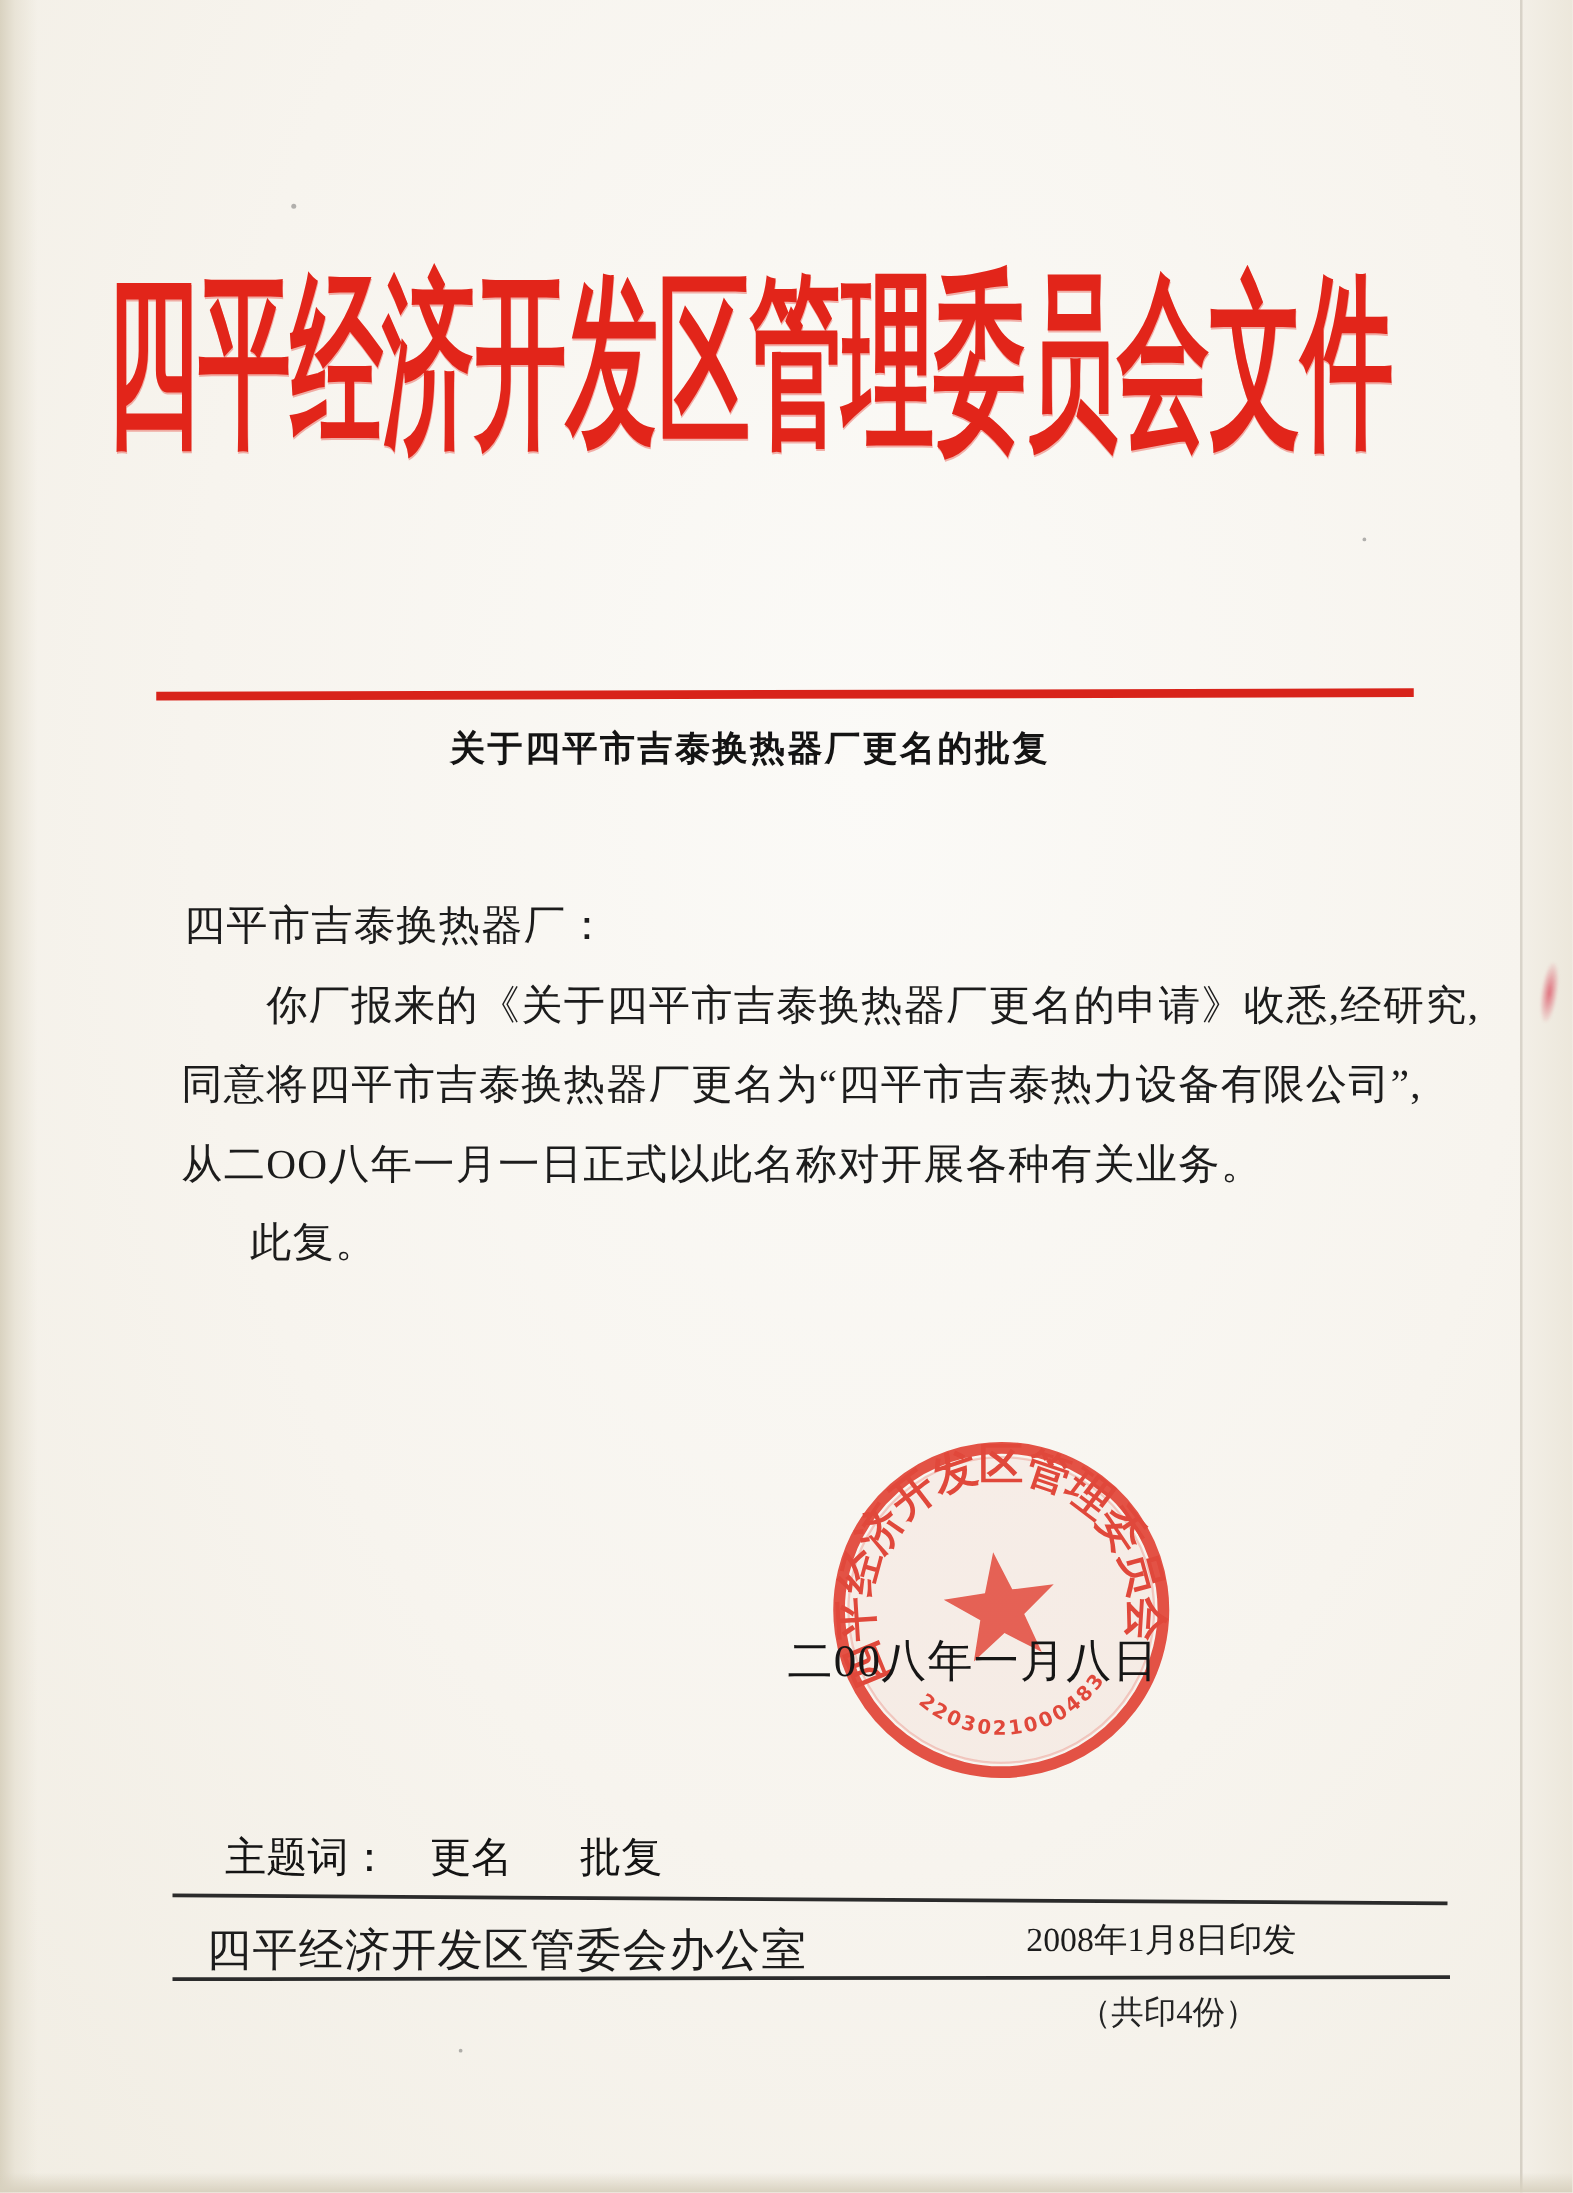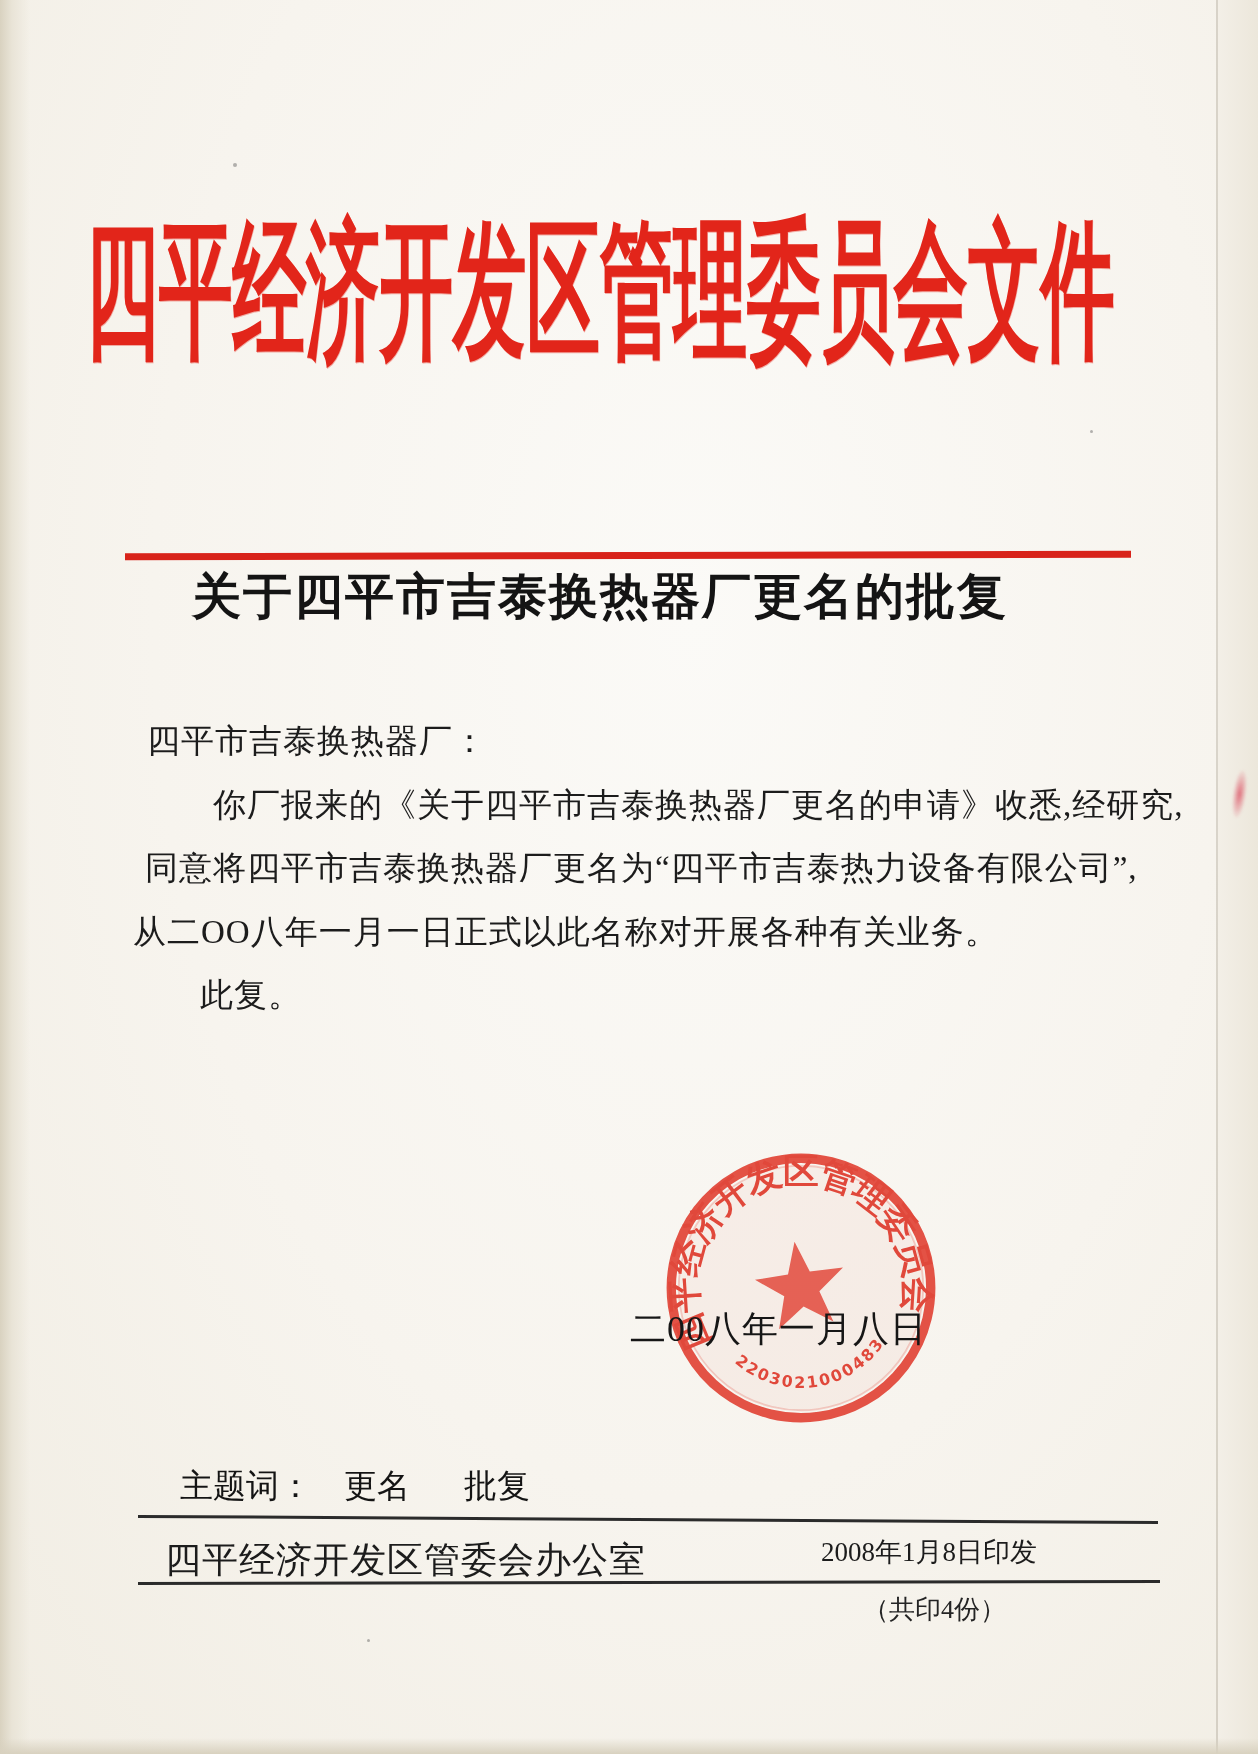--- a/index.html
+++ b/index.html
@@ -45,32 +45,32 @@
   .doc-number{
     position:absolute;left:0;top:460px;width:100%;text-align:center;
     transform:translateX(28px);
     font-size:31px;color:#1b1b1b;letter-spacing:3px;white-space:nowrap;
   }
   .red-rule{
     position:absolute;left:100px;top:552px;width:1006px;height:7px;
     background:#d8231a;transform:rotate(-0.15deg);
   }
   .doc-title{
-    position:absolute;left:0;top:564px;width:100%;text-align:center;
+    position:absolute;left:0;top:580px;width:100%;text-align:center;
     font-family:"Liberation Sans","DejaVu Sans",sans-serif;
-    font-weight:bold;font-size:49px;color:#141414;letter-spacing:2px;white-space:nowrap;
+    font-weight:bold;font-size:28px;color:#141414;letter-spacing:2px;white-space:nowrap;
   }
   .body-line{
     position:absolute;font-size:33px;color:#1c1c1c;white-space:nowrap;
     letter-spacing:1px;line-height:1.2;
   }
   .salutation{left:122px;top:722px;text-align:right;}
   .bl1{left:188px;top:786px;}
   .bl2{left:120px;top:849px;}
-  .bl3{left:108px;top:913px;}
+  .bl3{left:120px;top:913px;}
   .closing{left:175px;top:976px;}
 
   .sign-date{
     position:absolute;left:605px;top:1305px;z-index:6;
     font-size:36px;color:#161616;letter-spacing:1px;white-space:nowrap;
   }
   .stamp{
     position:absolute;left:636px;top:1148px;width:280px;height:280px;z-index:5;
     transform:rotate(-8deg);opacity:.92;
   }

